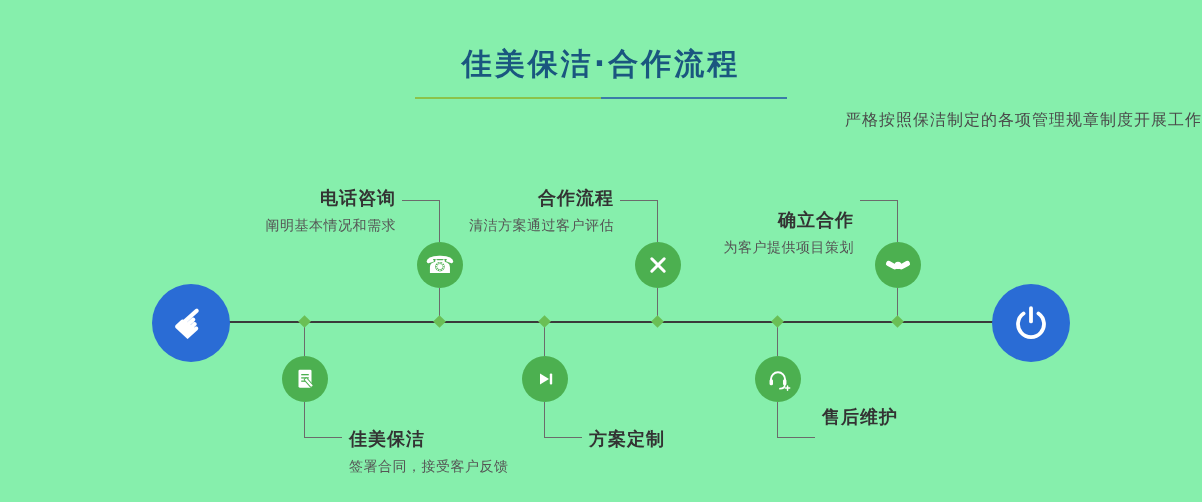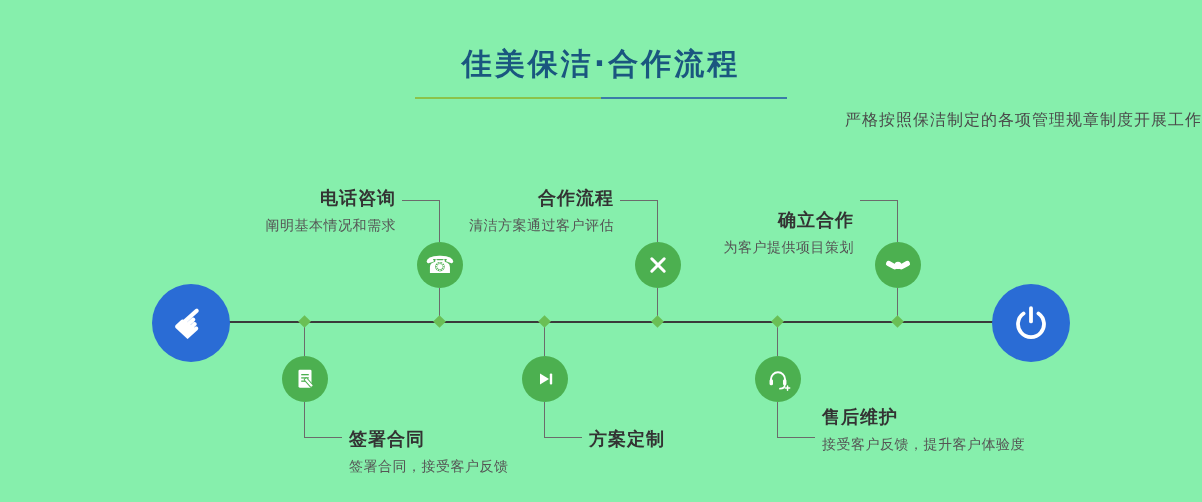--- a/index.html
+++ b/index.html
@@ -116,21 +116,21 @@
       <rect x="6" y="3.5" width="12" height="16.5" rx="1.2" fill="#ffffff"></rect>
       <line x1="8.5" y1="8" x2="15.5" y2="8" stroke="#4cb050" stroke-width="1.2"></line>
       <line x1="8.5" y1="11" x2="15.5" y2="11" stroke="#4cb050" stroke-width="1.2"></line>
       <line x1="8.5" y1="14" x2="12.5" y2="14" stroke="#4cb050" stroke-width="1.2"></line>
       <rect x="13.6" y="10.5" width="3" height="10" rx="1" transform="rotate(-42 15 15)" fill="#ffffff" stroke="#4cb050" stroke-width="0.9"></rect>
     </svg>
   </div>
   <div class="abs vline" style="left:304px; top:402px; height:36px;"></div>
   <div class="abs hline" style="left:304px; top:437px; width:38px;"></div>
   <div class="abs step-label align-l" style="left:349px; top:427px;">
-    <div class="t">签署合同</div>
+    <div class="t">佳美保洁</div>
     <div class="d">签署合同，接受客户反馈</div>
   </div>
 
   <div class="abs vline" style="left:544px; top:323px; height:33px;"></div>
   <div class="abs diamond" style="left:540px; top:317px;"></div>
   <div class="abs node" style="left:522px; top:356px;">
     <svg width="24" height="24" viewBox="0 0 24 24" fill="#ffffff">
       <path d="M7 6.5l9 5.5-9 5.5z"></path>
       <rect x="16.8" y="6.5" width="2.4" height="11" rx="1"></rect>
     </svg>
@@ -149,16 +149,15 @@
       <rect x="4.2" y="12.2" width="3.2" height="5.6" rx="1.4" fill="#ffffff"></rect>
       <rect x="16.6" y="12.2" width="3.2" height="5.6" rx="1.4" fill="#ffffff"></rect>
       <path d="M18.2 17.8c0 2-2 3.1-4.4 3.1" fill="none" stroke="#ffffff" stroke-width="1.6" stroke-linecap="round"></path>
       <path d="M18.8 20.4h4 M20.8 18.4v4" stroke="#ffffff" stroke-width="1.4" stroke-linecap="round"></path>
     </svg>
   </div>
   <div class="abs vline" style="left:777px; top:402px; height:36px;"></div>
   <div class="abs hline" style="left:777px; top:437px; width:38px;"></div>
   <div class="abs step-label align-l" style="left:822px; top:405px;">
     <div class="t">售后维护</div>
-    <div class="d">接受客户反馈，提升客户体验度</div>
   </div>
 
 </div>
 
 </body></html>

